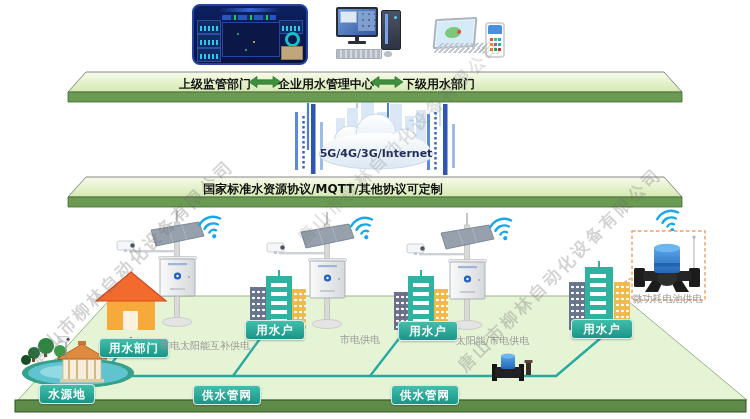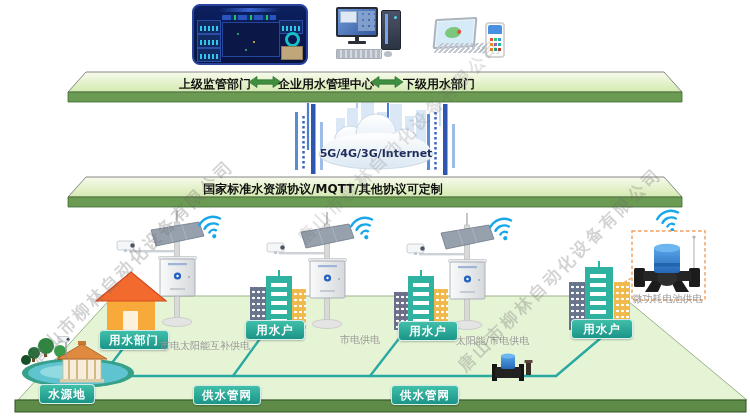--- a/index.html
+++ b/index.html
@@ -324,21 +324,21 @@
     <div class="tw purple" style="left:0;width:17px;height:38px"></div>
     <div class="tw teal" style="left:14px;width:26px;height:54px"></div>
     <div class="tw yellow" style="left:40px;width:14px;height:41px"></div>
   </div>
   <div class="bgrp" style="left:569px;top:267px;width:62px;height:63px">
     <div class="tw gray" style="left:0;width:19px;height:48px"></div>
     <div class="tw teal" style="left:16px;width:28px;height:63px"></div>
     <div class="tw yellow" style="left:45px;width:16px;height:48px"></div>
   </div>
 
-  <div class="pill" style="left:99px;top:330px;width:68px;height:18px">用水部门</div>
+  <div class="pill" style="left:99px;top:338px;width:68px;height:18px">用水部门</div>
   <div class="pill" style="left:245px;top:320px;width:58px;height:18px">用水户</div>
   <div class="pill" style="left:398px;top:321px;width:58px;height:18px">用水户</div>
   <div class="pill" style="left:571px;top:319px;width:60px;height:18px">用水户</div>
   <div class="pill" style="left:39px;top:384px;width:54px;height:18px">水源地</div>
   <div class="pill" style="left:193px;top:385px;width:66px;height:18px">供水管网</div>
   <div class="pill" style="left:391px;top:385px;width:66px;height:18px">供水管网</div>
 
   <div class="note" style="left:150px;top:339px;width:110px">市电太阳能互补供电</div>
   <div class="note" style="left:325px;top:333px;width:70px">市电供电</div>
   <div class="note" style="left:450px;top:334px;width:85px">太阳能/市电供电</div>

